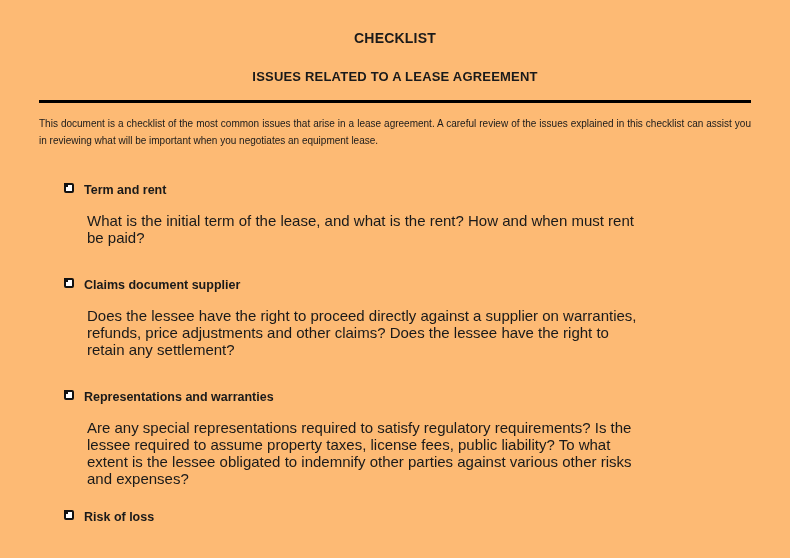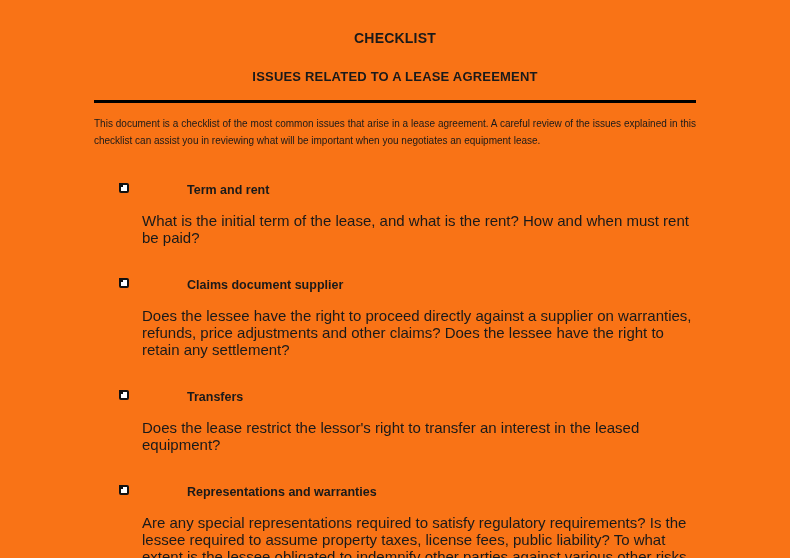--- a/index.html
+++ b/index.html
@@ -9,23 +9,23 @@
     height: 558px;
     background: #ffffff;
     font-family: "Liberation Sans", "DejaVu Sans", sans-serif;
     color: #1a1a1a;
     overflow: hidden;
   }
 
   .doc-page {
     width: 790px;
     height: 558px;
-    padding: 0 94px;
+    padding: 0 39px;
     overflow: hidden;
-    background: #f97316;
+    background: #fdba74;
   }
 
   .doc-title {
     margin-top: 30px;
     text-align: center;
     font-size: 14px;
     line-height: 17px;
     font-weight: bold;
     letter-spacing: 0.2px;
     color: #1a1a1a;
@@ -56,21 +56,20 @@
     color: #1a1a1a;
   }
 
   .checklist { list-style: none; }
 
   .check-item .item-head {
     margin-top: 31px;
     padding-left: 25px;
     display: flex;
     align-items: flex-start;
-    gap: 48px;
   }
   .check-item:first-child .item-head { margin-top: 33px; }
   .check-item.partial .item-head { margin-top: 22px; }
 
   .checkbox {
     flex: 0 0 auto;
     width: 10px;
     height: 10px;
     border: 2px solid #111111;
     border-radius: 2px;
@@ -131,27 +130,20 @@
     </li>
 
     <li class="check-item">
       <div class="item-head">
         <span class="checkbox"></span>
         <span class="item-label">Claims document supplier</span>
       </div>
       <p class="item-desc">Does the lessee have the right to proceed directly against a supplier on warranties, refunds, price adjustments and other claims? Does the lessee have the right to retain any settlement?</p>
     </li>
 
-    <li class="check-item">
-      <div class="item-head">
-        <span class="checkbox"></span>
-        <span class="item-label">Transfers</span>
-      </div>
-      <p class="item-desc">Does the lease restrict the lessor's right to transfer an interest in the leased equipment?</p>
-    </li>
 
     <li class="check-item">
       <div class="item-head">
         <span class="checkbox"></span>
         <span class="item-label">Representations and warranties</span>
       </div>
       <p class="item-desc">Are any special representations required to satisfy regulatory requirements? Is the lessee required to assume property taxes, license fees, public liability? To what extent is the lessee obligated to indemnify other parties against various other risks and expenses?</p>
     </li>
 
     <li class="check-item partial">

